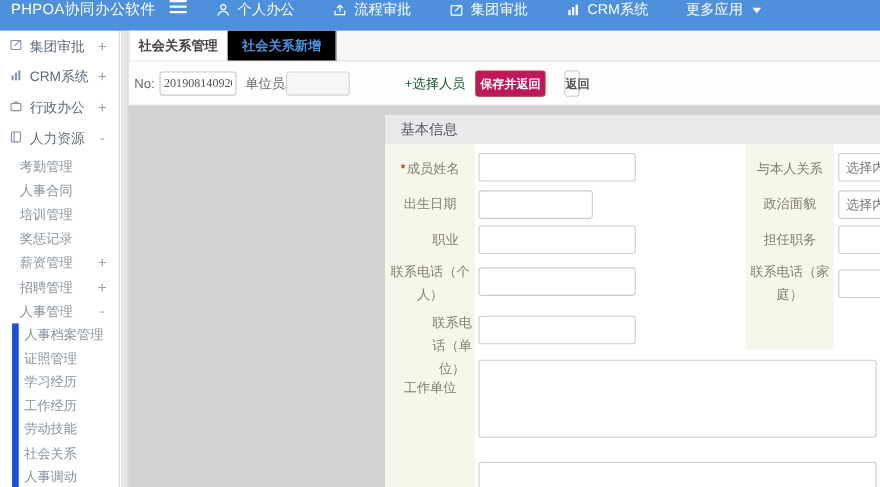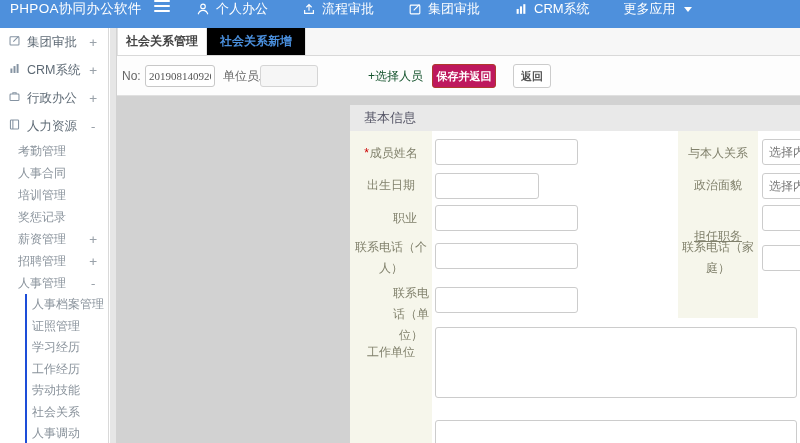--- a/index.html
+++ b/index.html
@@ -14,42 +14,42 @@
   .topnav .titem { display:flex; align-items:center; gap:6px; margin-right:34px; cursor:pointer; white-space:nowrap; }
   .topnav svg { display:block; }
   .caret { width:0; height:0; border-left:4px solid transparent; border-right:4px solid transparent; border-top:5px solid #fff; margin-left:2px; }
 
   
   .sidebar { position:absolute; top:28px; left:0; width:109px; bottom:0; background:#fff; border-right:1px solid #d9d9d9; font-size:12.5px; color:#5f6b76; overflow:hidden; }
   .side-item { height:28px; display:flex; align-items:center; padding:0 11px 0 8px; cursor:pointer; }
   .side-item .lbl { margin-left:6px; white-space:nowrap; }
   .exp { margin-left:auto; color:#9aa2aa; font-size:13px; font-family:"DejaVu Sans Mono",monospace; }
   .side-sub { height:22px; display:flex; align-items:center; padding:0 11px 0 18px; color:#8a939c; font-size:12px; cursor:pointer; }
-  .tree { margin-left:25px; border-left:2px solid #1d4ed8; }
+  .tree { margin-left:11px; border-left:6px solid #1d4ed8; }
   .side-sub2 { height:21.5px; display:flex; align-items:center; padding-left:5px; color:#8a939c; font-size:12px; cursor:pointer; white-space:nowrap; }
 
   
   .splitter { position:absolute; top:28px; left:110px; width:7px; bottom:0; background:#e6e6e6; border-right:1px solid #d2d2d2; }
 
   
   .main { position:absolute; top:28px; left:117px; width:683px; bottom:0; }
   .tabbar { height:28px; background:#f7f7f7; border-bottom:1px solid #d9d9d9; display:flex; font-size:12px; font-weight:bold; }
   .tab { padding:0 8px; line-height:26px; cursor:pointer; white-space:nowrap; }
   .tab.inactive { background:#fff; border-left:1px solid #e2e2e2; border-right:1px solid #e2e2e2; color:#444; }
   .tab.active { background:#000000; border-right:1px solid #e2e2e2; color:#4a8fdc; padding:0 13px; }
 
   .toolbar { height:40px; background:#fdfdfd; border-bottom:1px solid #e0e0e0; position:relative; font-size:12px; color:#666;padding-left:30px; }
   .tl-label { position:absolute; line-height:40px; white-space:nowrap; }
   .no-label { left:5px; }
   .no-input { position:absolute; left:28px; top:9px; width:70px; height:22px; border:1px solid #c8c8c8; border-radius:3px; font-family:"Liberation Serif","DejaVu Serif",serif; font-size:11px; color:#555; padding:0 3px; }
   .emp-label { left:106px; }
   .emp-input { position:absolute; left:143px; top:9px; width:58px; height:22px; background:#f6f6f6; border:1px solid #d5d5d5; border-radius:3px; font-size:11px; padding:0 3px; color:#555; }
   .sel-link { position:absolute; left:251px; line-height:40px; color:#14532d; cursor:pointer; text-decoration:none; white-space:nowrap; }
   .save-btn { position:absolute; left:315px; top:8px; width:64px; height:24px; background:#be185d; border:1px solid #b03a2c; border-radius:3px; color:#fff; font-size:11px; font-weight:bold; cursor:pointer; white-space:nowrap; }
-  .back-btn { position:absolute; left:396px; top:8px; width:38px; height:24px; background:#fff; border:1px solid #ccc; border-radius:3px; color:#555; font-size:11px; font-weight:bold; cursor:pointer; white-space:nowrap; }
+  .back-btn { position:absolute; left:396px; top:8px; width:14px; height:24px; background:#fff; border:1px solid #ccc; border-radius:3px; color:#555; font-size:11px; font-weight:bold; cursor:pointer; white-space:nowrap; }
 
   .content { position:absolute; top:68px; left:0; right:0; bottom:0; background:#d2d2d2; overflow:hidden; }
 
   
   .form { position:absolute; left:233px; top:9px; width:600px; height:600px; background:#fff; }
   .form-header { position:absolute; left:0; top:0; width:600px; height:26px; background:#e9e9e9; line-height:26px; padding-left:14px; font-size:13px; color:#556; }
   .lcol { position:absolute; left:0; top:26px; width:82px; height:574px; background:#f6f6eb; }
   .rcol { position:absolute; left:328px; top:26px; width:80px; height:187px; background:#f6f6eb; }
   .flabel { position:absolute; font-size:12px; color:#81816c; line-height:21px; text-align:center; }
   .req { color:#cc0000; margin-right:1px; }
@@ -71,21 +71,21 @@
   .i-phone-family { left:412px; top:140px; width:120px; }
 
   .l-member { left:0; top:38px; width:82px; }
   .l-birth { left:0; top:70px; width:82px; }
   .l-occupation { left:0; top:103px; width:82px;margin-left:14px; }
   .l-phone-personal { left:0; top:132px; width:82px; }
   .l-phone-work { left:0; top:178px; width:82px;padding-left:40px; }
   .l-work-unit { left:0; top:237px; width:82px; }
   .l-relation { left:328px; top:38px; width:80px; }
   .l-political { left:328px; top:70px; width:80px; }
-  .l-position { left:328px; top:121px; width:80px;text-decoration:underline; }
+  .l-position { left:328px; top:103px; width:80px; }
   .l-phone-family { left:328px; top:132px; width:80px; }
 </style>
 </head>
 <body>
 
 <div class="topbar">
   <div class="brand">PHPOA协同办公软件</div>
   <div class="hamburger">
       <span></span>
       <span></span>

